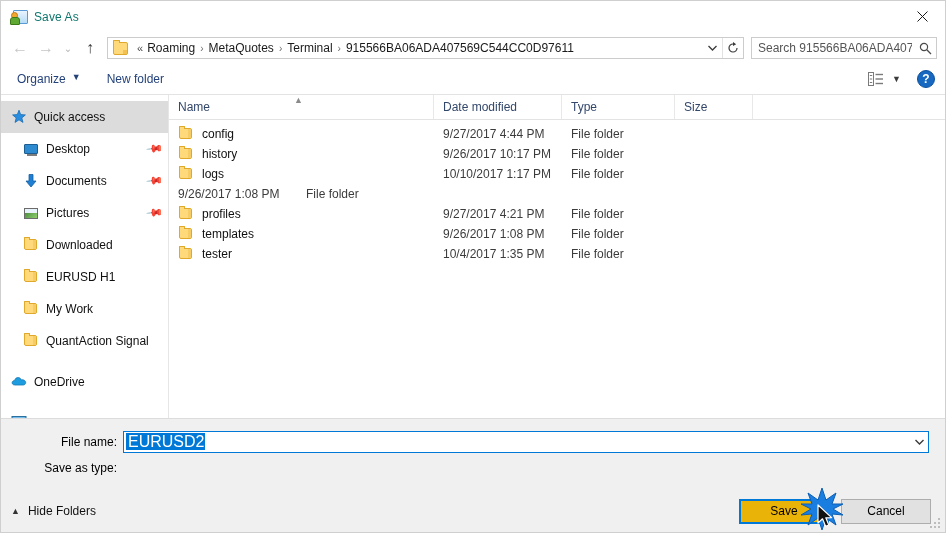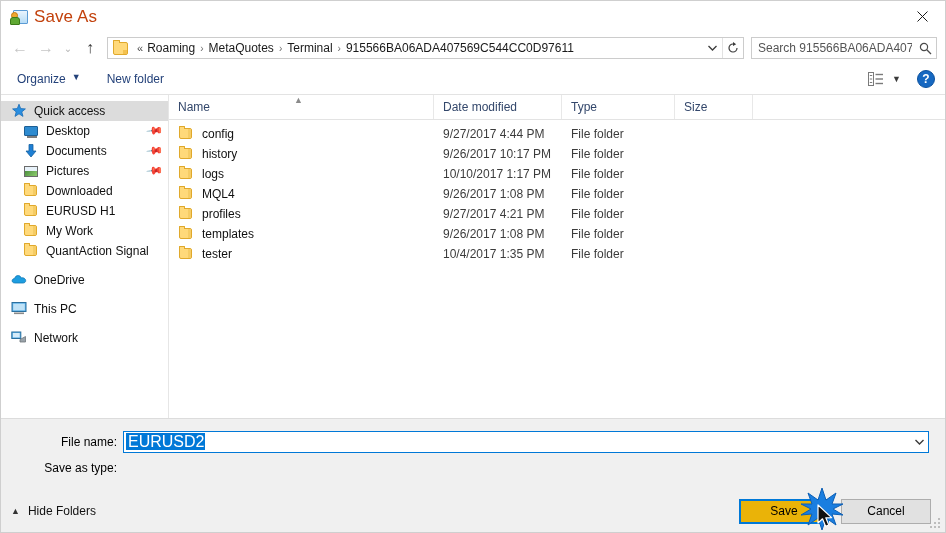--- a/index.html
+++ b/index.html
@@ -53,22 +53,22 @@
     border: 1px solid #c57a10;
   }
   .title-icon .ti-person-body {
     position: absolute; left: 0px; top: 8px;
     width: 8px; height: 6px;
     background: #5fa832;
     border: 1px solid #3c7a18;
     border-radius: 3px 3px 1px 1px;
   }
   .title-text {
-    font-size: 17px;
-    color: #c2410c;
+    font-size: 12px;
+    color: #0f766e;
     letter-spacing: 0.1px;
   }
   .close-btn {
     position: absolute;
     right: 0; top: 0;
     width: 45px; height: 30px;
     display: flex; align-items: center; justify-content: center;
     cursor: default;
   }
   .close-btn svg { display: block; }
@@ -220,21 +220,21 @@
     width: 168px;
     flex: 0 0 168px;
     background: #ffffff;
     border-right: 1px solid #e6e6e6;
     padding-top: 6px;
     box-sizing: border-box;
     overflow: hidden;
     position: relative;
   }
   .side-item {
-    height: 20px;
+    height: 32px;
     display: flex;
     align-items: center;
     padding-left: 22px;
     padding-right: 6px;
     font-size: 12px;
     color: #101010;
     cursor: default;
     box-sizing: border-box;
     position: relative;
   }
@@ -698,26 +698,20 @@
               <span class="row-ico">
                 <span class="ic-folder"></span>
               </span>
               <span>logs</span>
             </div>
             <div class="cell c-date">10/10/2017 1:17 PM</div>
             <div class="cell c-type">File folder</div>
             <div class="cell c-size"></div>
           </div>
           <div class="row">
-            <div class="cell c-name">
-              <span class="row-ico">
-                <span class="ic-folder"></span>
-              </span>
-              <span>MQL4</span>
-            </div>
             <div class="cell c-date">9/26/2017 1:08 PM</div>
             <div class="cell c-type">File folder</div>
             <div class="cell c-size"></div>
           </div>
           <div class="row">
             <div class="cell c-name">
               <span class="row-ico">
                 <span class="ic-folder"></span>
               </span>
               <span>profiles</span>

